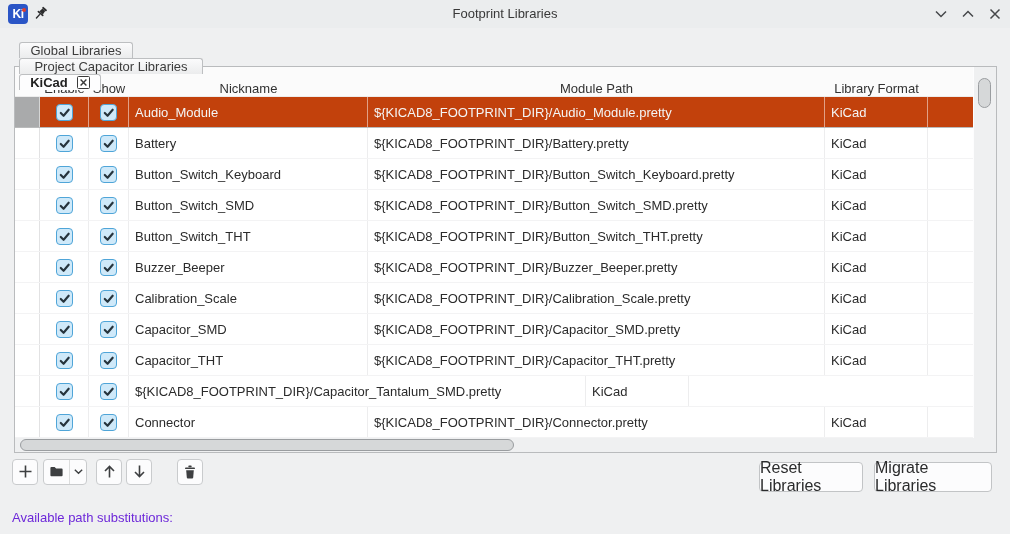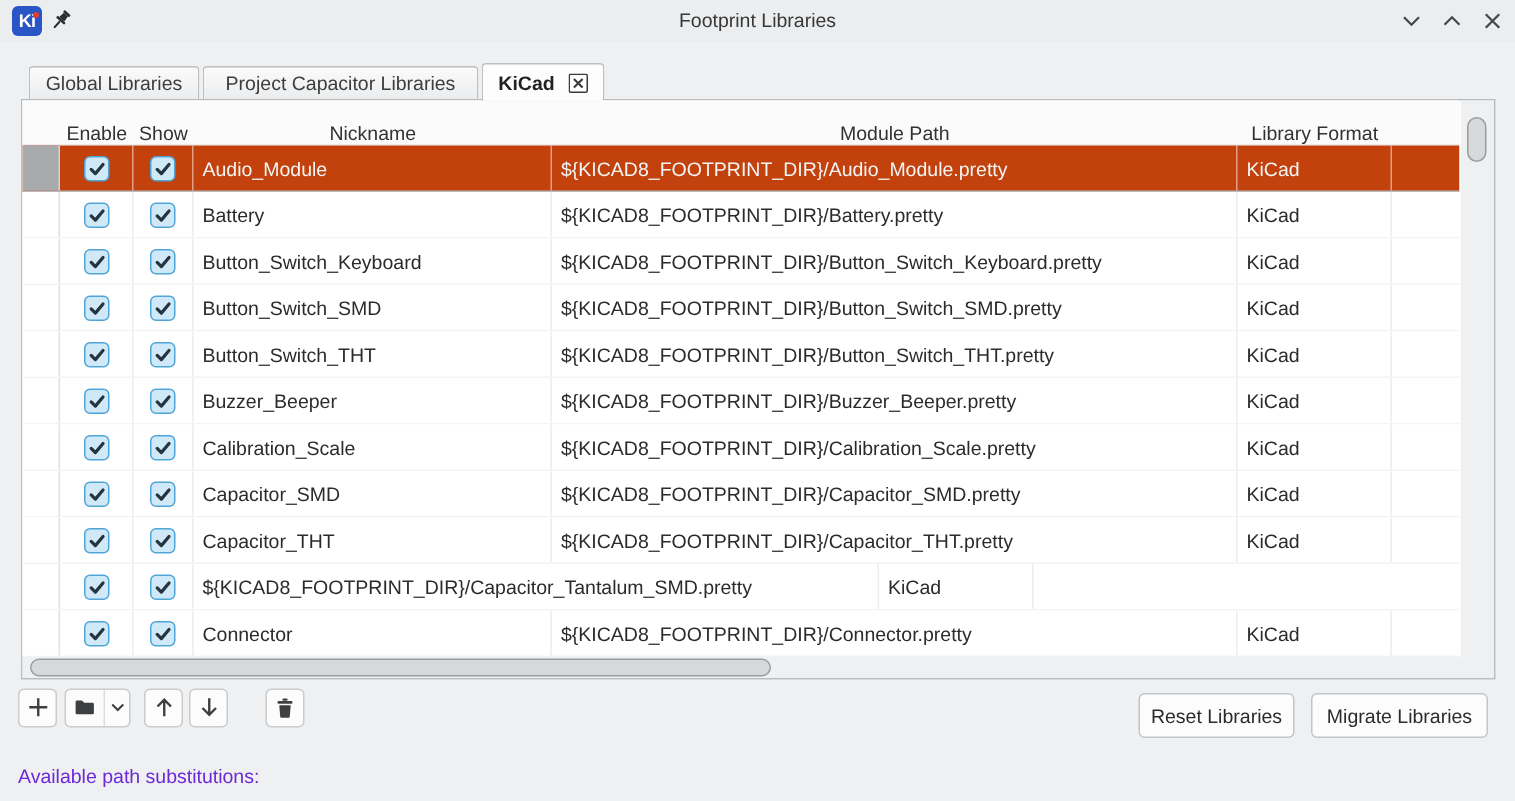--- a/index.html
+++ b/index.html
@@ -16,21 +16,21 @@
     position: absolute; left: 8px; top: 4px; width: 20px; height: 20px;
     background: #2a55c6; border-radius: 4px; color: #ffffff;
     font-weight: bold; font-size: 12px; text-align: center; line-height: 20px; letter-spacing: -0.5px;
   }
   .logo .dot { position: absolute; left: 13.5px; top: 3.5px; width: 4px; height: 4px; border-radius: 50%; background: #e03e2d; }
   .pin { position: absolute; left: 33px; top: 6px; width: 16px; height: 16px; }
   .win-title { position: absolute; left: 0; top: 0; width: 100%; height: 28px; text-align: center; line-height: 28px; color: #383838; }
   .winctl { position: absolute; right: 8px; top: 0; height: 28px; display: flex; gap: 13px; align-items: center; }
   .winctl .wbtn { width: 14px; height: 14px; display: flex; align-items: center; justify-content: center; }
   
-  .tabbar { position: absolute; left: 19px; top: 42px; height: 25px; display: flex; align-items: center; z-index: 3; }
+  .tabbar { position: absolute; left: 19px; top: 42px; height: 25px; display: flex; align-items: flex-start; z-index: 3; flex-direction: column; }
   .tab {
     height: 22px; display: flex; align-items: center; justify-content: center;
     background: linear-gradient(#fbfbfc, #ebeced);
     border: 1px solid #bdbfc1; border-bottom: none;
     border-radius: 3px 3px 0 0; color: #3c3c3c; margin-right: 2px;
   }
   .tab.active {
     height: 25px; background: #fdfdfe; font-weight: bold; color: #222;
     position: relative; z-index: 4;
   }
@@ -75,21 +75,21 @@
   }
   .split { display: flex; padding: 0; }
   .split .part-main { width: 25px; height: 24px; display: flex; align-items: center; justify-content: center; }
   .split .part-arrow { width: 17px; height: 24px; display: flex; align-items: center; justify-content: center; border-left: 1px solid #dcdddd; }
   .gap-s { margin-left: 5px; } .gap-m { margin-left: 9px; } .gap-xs { margin-left: 4px; } .gap-l { margin-left: 25px; }
   
   .action-btn {
     position: absolute; top: 462px; height: 30px; background: #fcfcfd;
     border: 1px solid #c2c4c6; border-radius: 4px; color: #2a2b2c;
     display: flex; align-items: center; justify-content: center;
-    font-family: "Liberation Sans", sans-serif; font-size: 13px;
+    font-family: "Liberation Sans", sans-serif; font-size: 16px;
   }
   .btn-reset { left: 759px; width: 104px; }
   .btn-migrate { left: 874px; width: 118px; }
   .footer-label { position: absolute; left: 12px; top: 510px; color: #6d28d9; }
   svg { display: block; }
 </style>
 </head>
 <body>
 
 <div class="titlebar">

